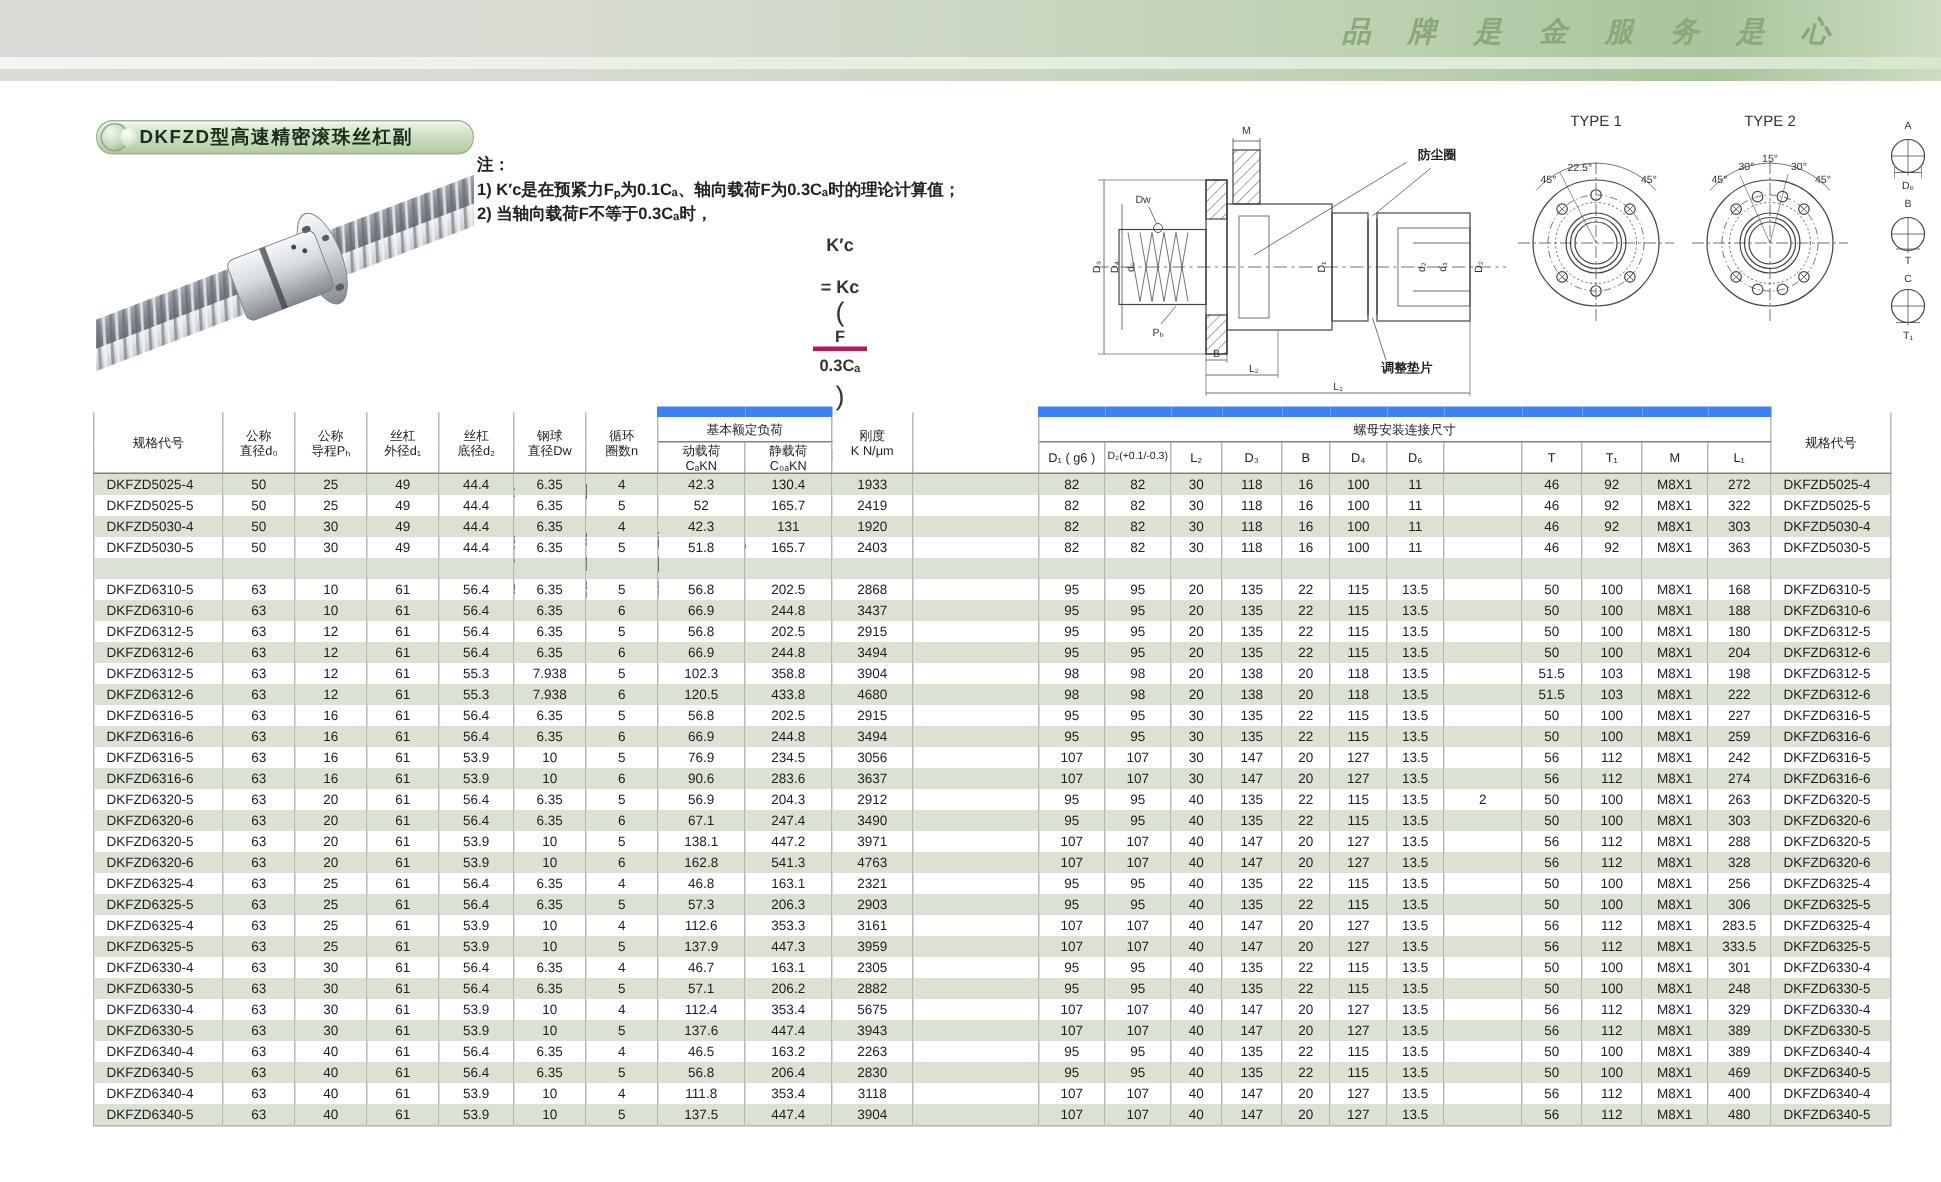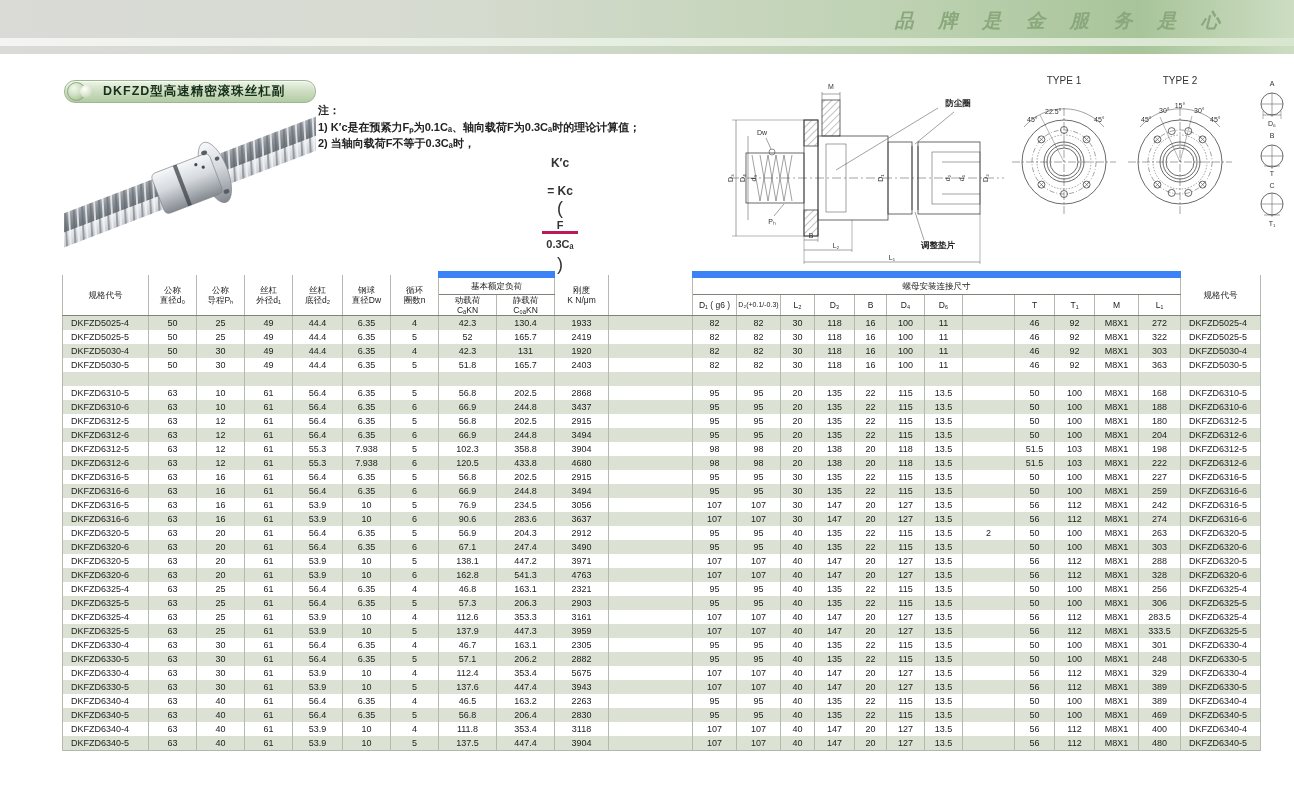--- a/index.html
+++ b/index.html
@@ -16,21 +16,21 @@
 
   
   .pill{position:absolute;left:64px;top:80px;width:250px;height:21px;border-radius:11px;
     background:linear-gradient(180deg,#eef4e9 0%,#cfdfc4 45%,#b3cba3 100%);
     border:1px solid #9fb791;box-shadow:inset 0 1px 1px #ffffffaa;display:flex;align-items:center;}
   .pill-ball{width:17px;height:17px;margin-left:2px;border-radius:50%;
     background:radial-gradient(circle at 35% 30%,#f2f7ee 0%,#cfe0c2 45%,#93af82 100%);
     border:1px solid #8fa981;}
   .pill-ball2{width:13px;height:13px;margin-left:-6px;border-radius:50%;
     background:radial-gradient(circle at 35% 30%,#ffffff 0%,#dcE8d2 50%,#a9c398 100%);}
-  .pill-text{margin-left:10px;font-size:12.5px;font-weight:bold;color:#17301a;letter-spacing:1px;text-align:center;}
+  .pill-text{font-size:12.5px;font-weight:bold;color:#17301a;letter-spacing:1px;text-align:center;}
 
   
   .photo{position:absolute;left:64px;top:104px;width:252px;height:158px;}
 
   
   .notes{position:absolute;left:318px;top:102px;width:400px;color:#222;}
   .note-line{font-size:11px;font-weight:bold;line-height:16.5px;white-space:pre;}
   .indent1{padding-left:14px;}
   .formula{display:flex;align-items:center;margin:4px 0 4px 84px;font-size:12px;font-weight:bold;color:#333;flex-direction:column;}
   .frac{display:inline-flex;flex-direction:column;align-items:center;margin:0 2px;font-size:11px;}

